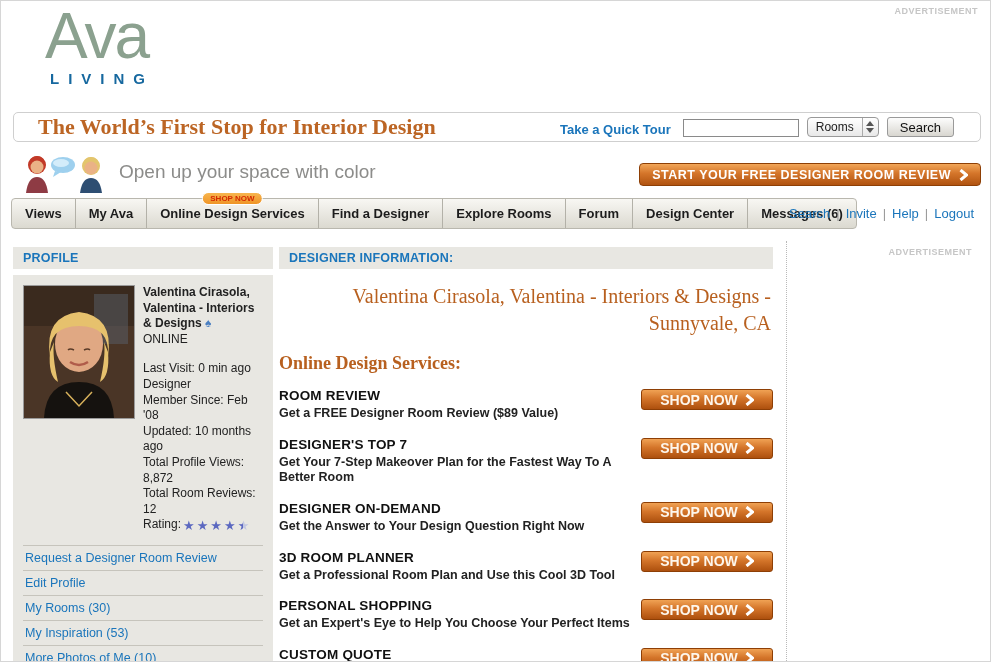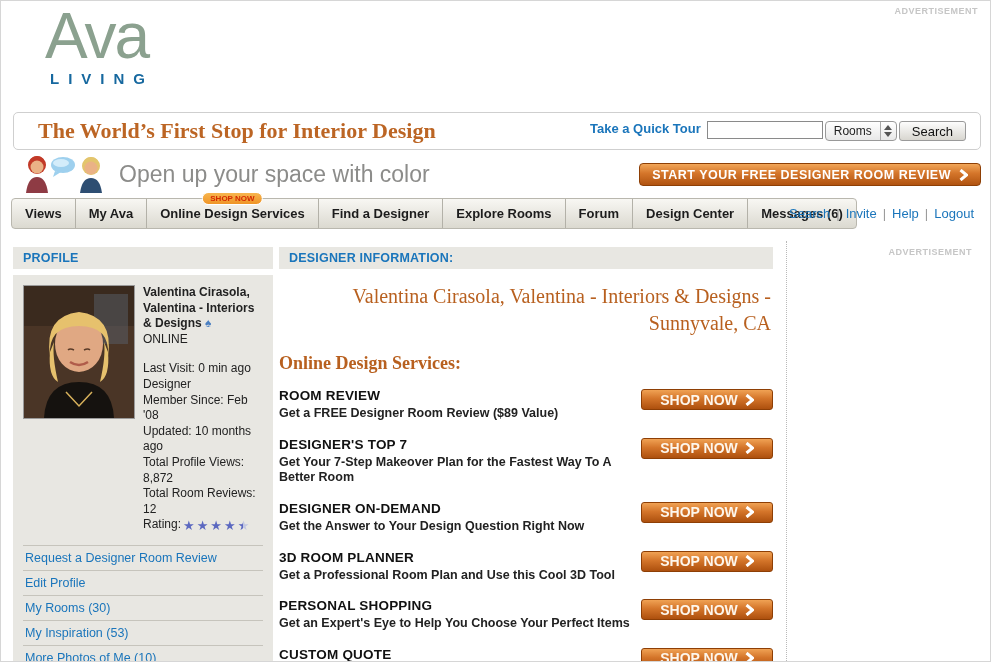--- a/index.html
+++ b/index.html
@@ -8,45 +8,45 @@
           border:1px solid #d6d6d6; overflow:hidden; }
 
   
   .top-ad { position:absolute; top:5px; right:12px; font-size:9px; font-weight:bold;
             color:#c6c6c6; letter-spacing:.5px; }
   .logo { position:absolute; left:44px; top:2px; }
   .logo-main { font-size:64px; color:#8ba18f; letter-spacing:-2px; line-height:1.05; }
   .logo-sub  { font-size:15px; font-weight:bold; color:#16689f; letter-spacing:9px; margin-left:5px; }
 
   
-  .tagline-bar { position:absolute; left:12px; top:111px; width:968px; height:38px;
+  .tagline-bar { position:absolute; left:12px; top:111px; width:968px; height:30px;
                  border:1px solid #cfcfcf; border-radius:5px; background:#fff;
                  display:flex; align-items:center; }
   .tagline { font-family:"Liberation Serif", serif; font-weight:bold; font-size:22px;
              color:#bc6524; margin-left:24px; }
-  .tl-right { margin-left:auto; display:flex; align-items:flex-start; margin-right:14px; gap:2px; }
+  .tl-right { margin-left:auto; display:flex; align-items:flex-end; margin-right:26px; gap:8px; }
   .quick-tour { color:#1a75bb; font-weight:bold; font-size:13px; margin-right:4px; }
   .search-input { width:116px; height:18px; border:1px solid #8a8a8a; font-size:12px; padding:0 3px; }
   .mac-select { height:20px; background:linear-gradient(#fff,#e8e8e8); border:1px solid #999;
                 border-radius:4px; display:flex; align-items:center; font-size:12px; color:#222; }
   .mac-select .val { padding:0 8px; }
   .stepper { width:16px; height:100%; border-left:1px solid #aaa; display:flex; flex-direction:column;
              align-items:center; justify-content:center; gap:2px; }
   .tri-up { width:0; height:0; border-left:4px solid transparent; border-right:4px solid transparent;
             border-bottom:5px solid #555; }
   .tri-dn { width:0; height:0; border-left:4px solid transparent; border-right:4px solid transparent;
             border-top:5px solid #555; }
   .gray-btn { height:20px; padding:0 12px; background:linear-gradient(#fdfdfd,#d8d6d0);
               border:1px solid #9a9a9a; border-radius:3px; font-size:13px; color:#111;
               display:flex; align-items:center; }
 
   
   .promo-row { position:absolute; left:12px; top:150px; width:968px; height:44px; }
   .avatars { position:absolute; left:10px; top:2px; }
-  .promo-text { position:absolute; left:106px; top:10px; font-size:23px; color:#8c8c8a; }
+  .promo-text { position:absolute; left:106px; top:10px; font-size:19px; color:#8c8c8a; }
   .cta-btn { position:absolute; right:0; top:12px; height:23px; padding:0 12px;
              background:linear-gradient(#f2a658,#d4752a 45%,#b05310); border:1px solid #8e3f05;
              border-radius:4px; color:#fff; font-weight:bold; font-size:12.5px; letter-spacing:.5px;
              display:flex; align-items:center; gap:8px; }
 
   
   .nav-bar { position:absolute; left:10px; top:197px; height:31px; display:inline-flex;
              background:linear-gradient(#f8f7f3,#dbd9d0); border:1px solid #b9b7ae;
              border-radius:4px; align-items:stretch; }
   .nav-item { position:relative; display:flex; align-items:center; padding:0 13px;

